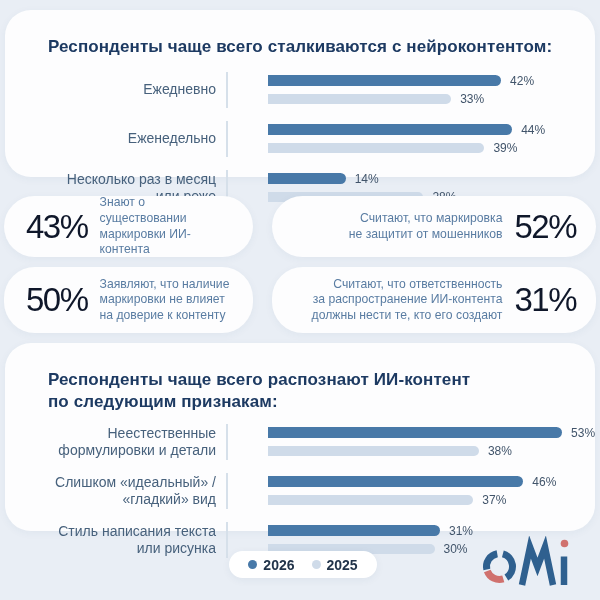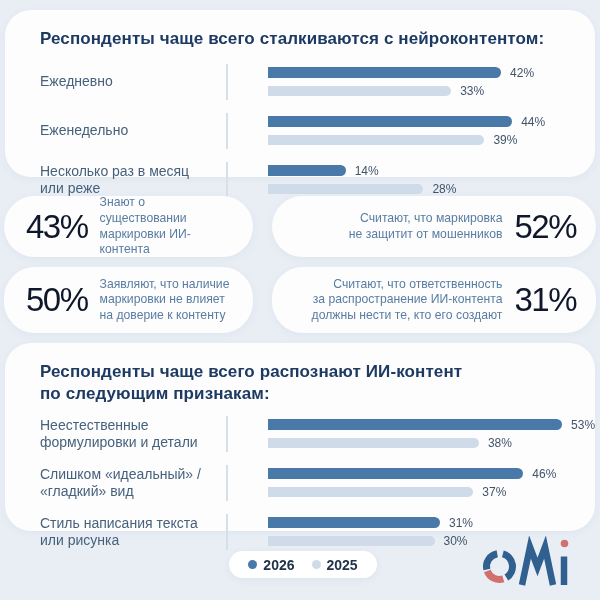--- a/index.html
+++ b/index.html
@@ -9,30 +9,30 @@
     font-family:"Liberation Sans",sans-serif;
   }
   .card{
     position:absolute;left:5px;width:590px;background:#fdfdfe;
     border-radius:26px;box-sizing:border-box;
     box-shadow:0 2px 8px rgba(40,70,110,.05);
   }
   .top-card{top:10px;height:167px;padding:18px 18px 0 35px;}
   .bottom-card{top:343px;height:188px;padding:18px 18px 0 35px;}
   .card-title{
-    margin:0;font-size:17px;font-weight:700;color:#1d3a62;
+    margin:8px;font-size:17px;font-weight:700;color:#1d3a62;
     line-height:1.28;letter-spacing:.1px;white-space:pre-line;
   }
   .top-card .card-title{margin-bottom:14px;}
   .bottom-card .card-title{margin-bottom:11px;}
   .chart{display:flex;flex-direction:column;gap:13px;}
   .chart-row{display:flex;align-items:center;}
   .chart-label{
     width:186px;flex:none;box-sizing:border-box;padding-right:10px;
-    font-size:14px;color:#47617c;line-height:1.18;white-space:pre-line;
+    font-size:14px;color:#47617c;line-height:1.18;white-space:pre-line;text-align:right;
   }
   .chart-bars{
     flex:1;display:flex;flex-direction:column;gap:4px;
     border-left:2px solid #d6e0ea;padding:2px 0;
   }
   .bar-line{display:flex;align-items:center;gap:9px;padding-left:40px;}
   .bar{flex:none;border-radius:0 6px 6px 0;}
   .bar-s0{height:11px;}
   .bar-s1{height:10px;}
   .bar-value{font-size:12px;color:#41546a;}

